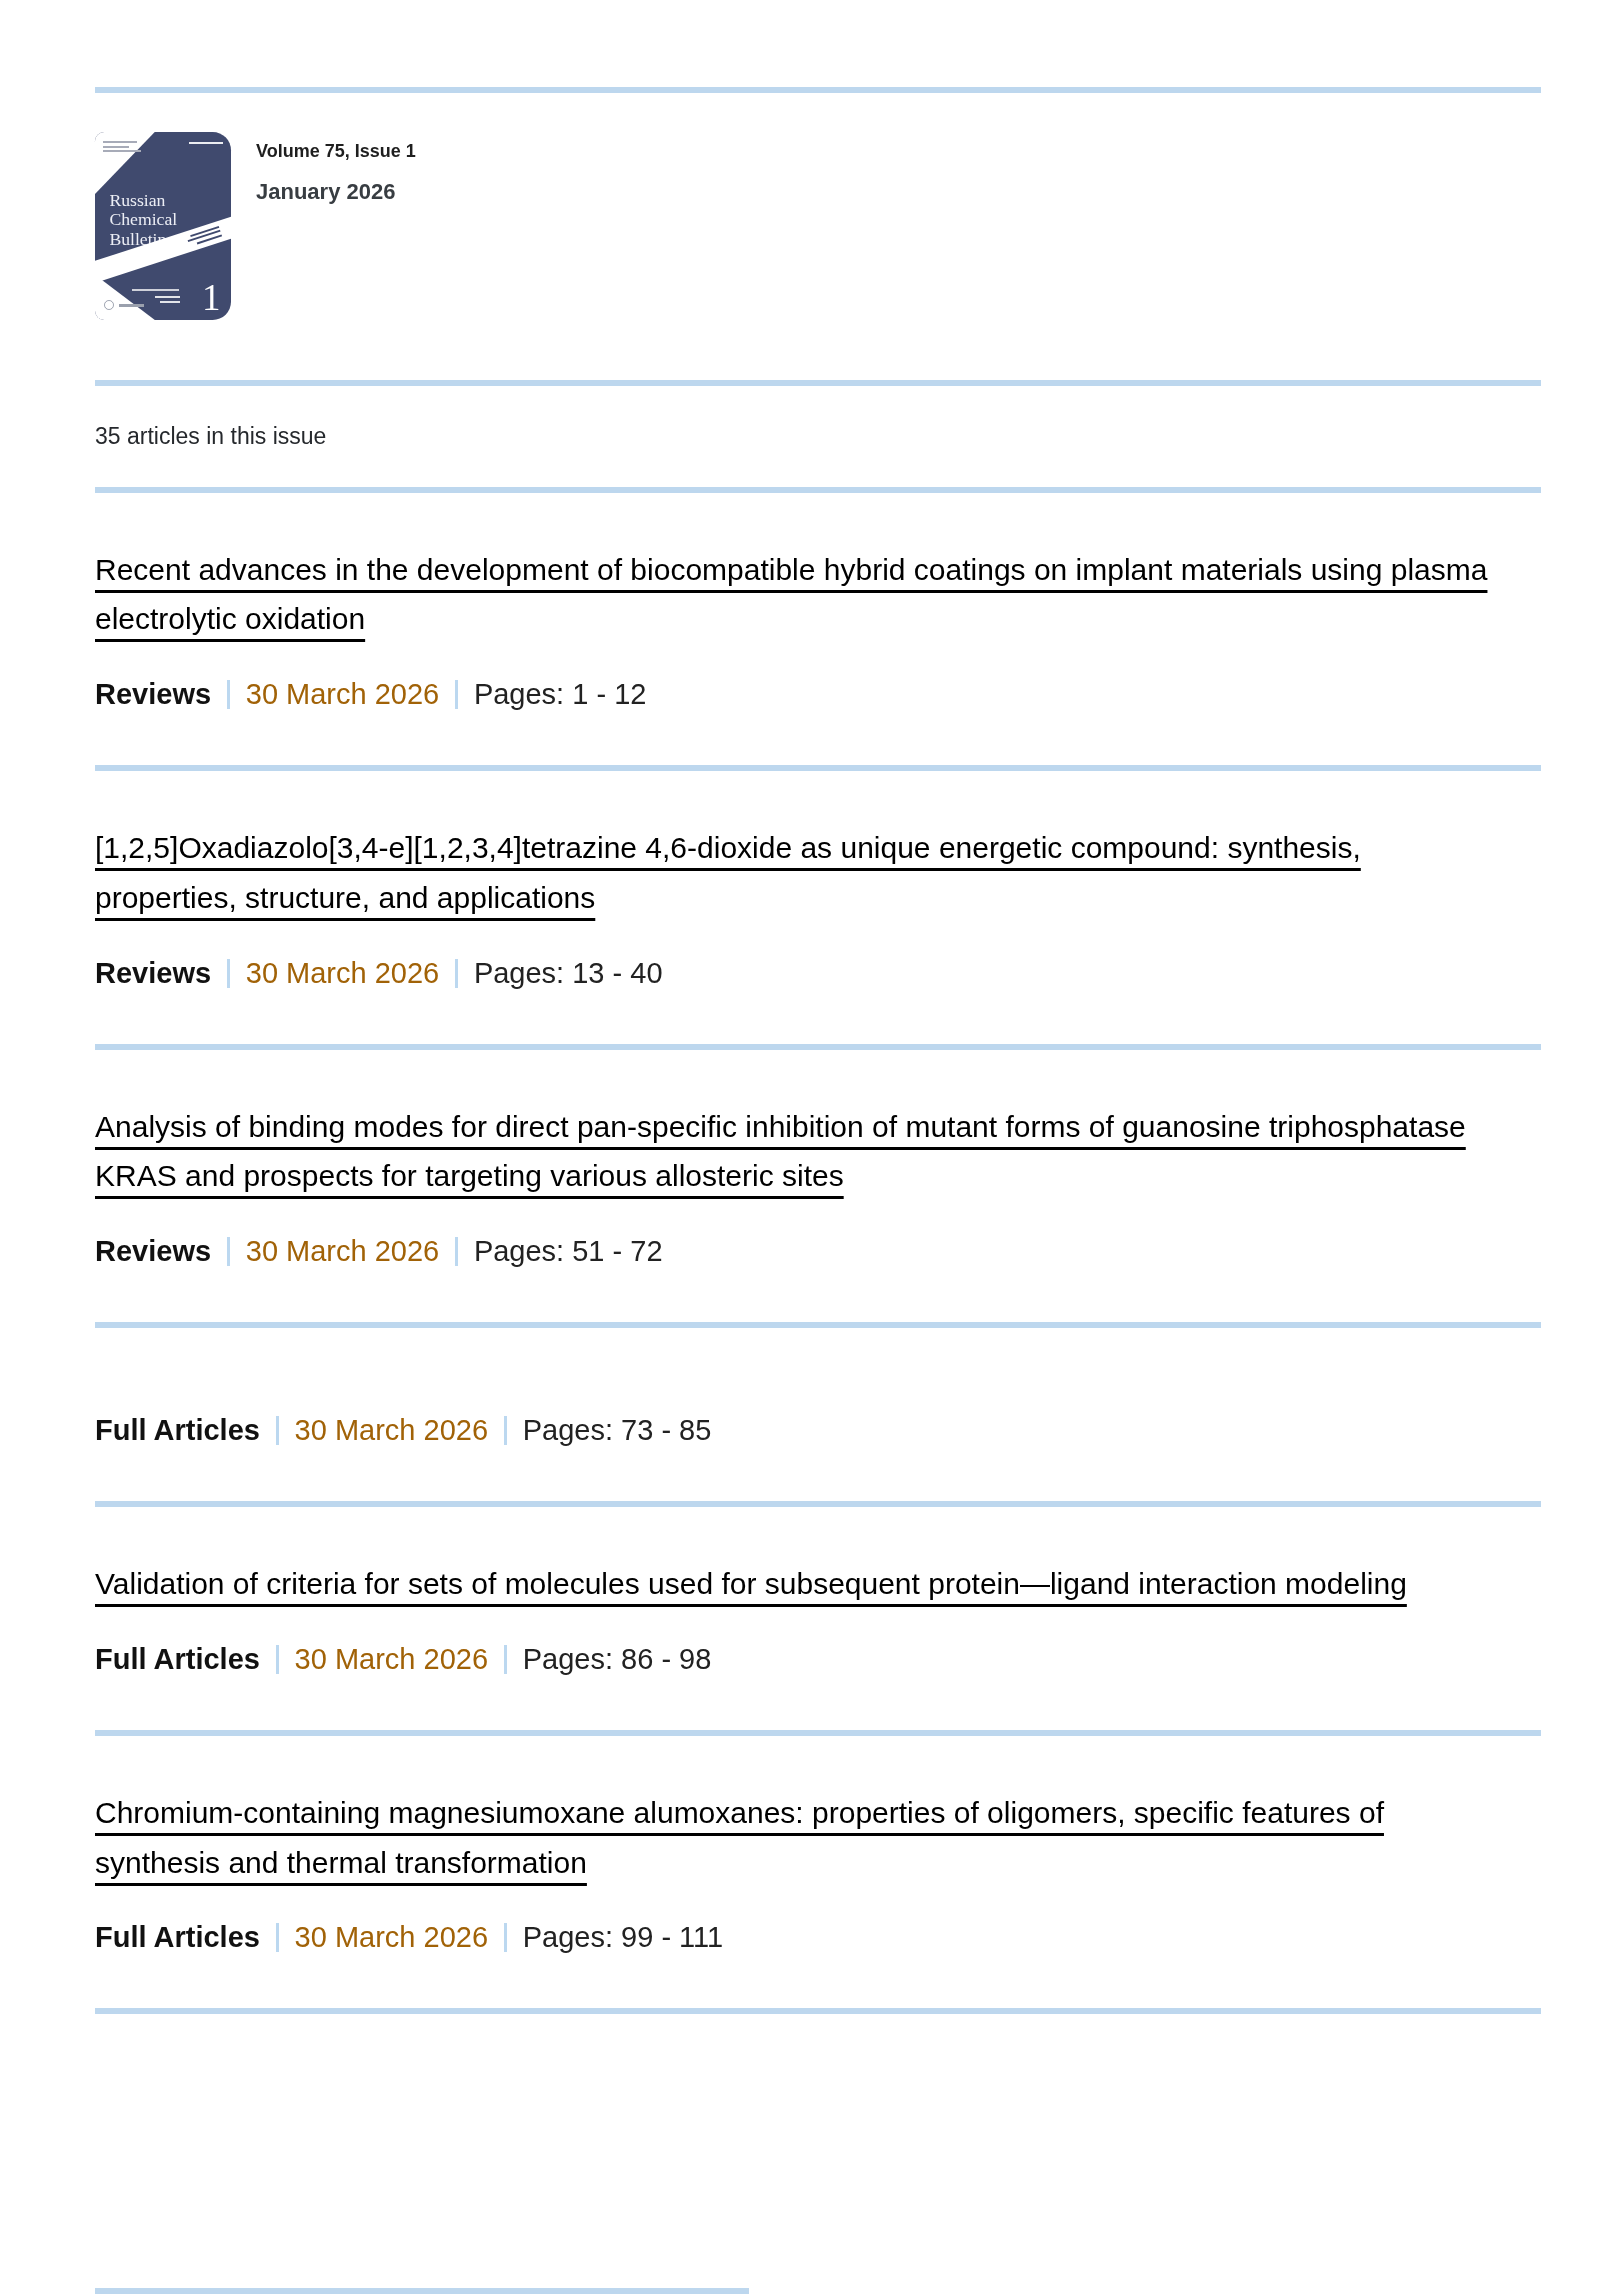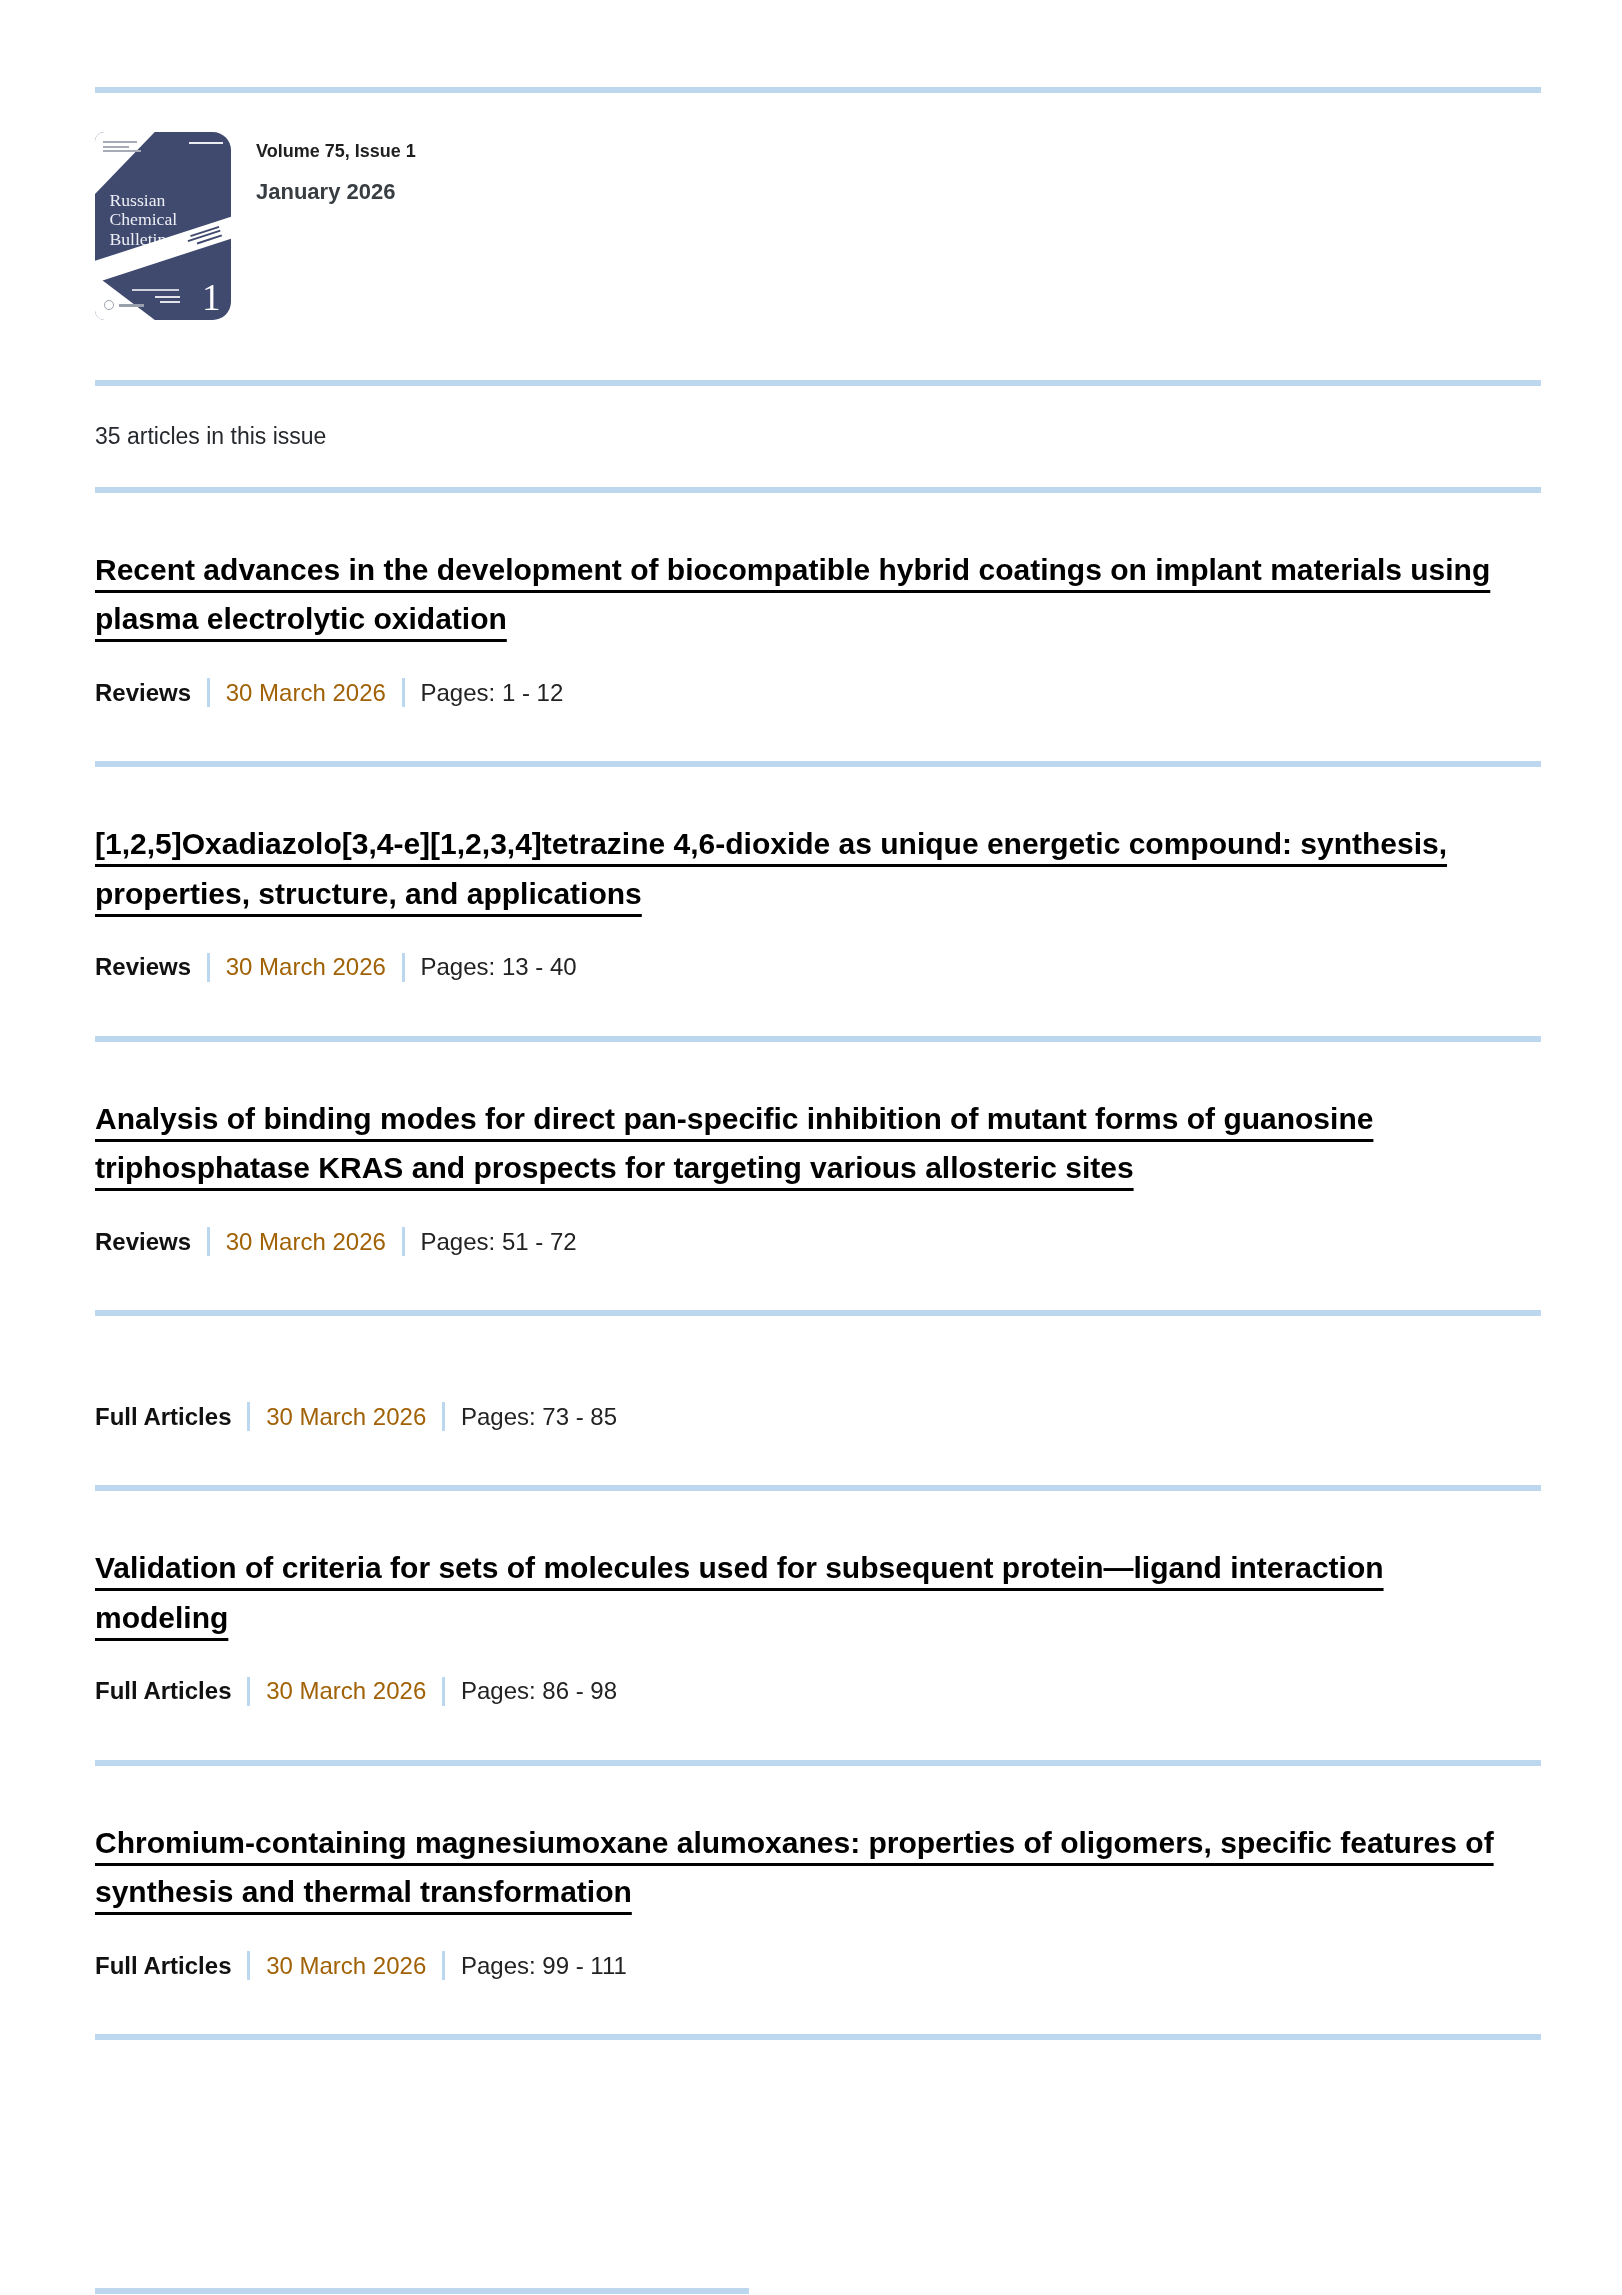--- a/index.html
+++ b/index.html
@@ -45,24 +45,24 @@
 
   .issue-head-text { padding-top:9.2px; }
   .volume-line { font-size:18px; font-weight:bold; color:#1f1f1f; }
   .date-line   { font-size:22px; font-weight:bold; color:#383d42; margin-top:17px; }
   .after-header { margin-top:60px; }
 
   .count-line { font-size:23px; color:#25282c; margin:37px 0; }
 
   
   .article { padding:52px 0 54px 0; }
-  .article h3 { max-width:1407px; font-size:30px; line-height:1.66; font-weight:bold; }
+  .article h3 { max-width:1407px; font-size:30px; line-height:1.66; font-weight:normal; }
   .article h3 a { color:#000; text-decoration:underline; text-decoration-thickness:3.3px;
                   text-underline-offset:9.8px; cursor:pointer; }
-  .meta { display:flex; align-items:center; margin-top:34px; font-size:24px; color:#222; }
+  .meta { display:flex; align-items:center; margin-top:34px; font-size:29px; color:#222; }
   .meta .type { font-weight:bold; color:#111; }
   .vsep { width:3.3px; height:29px; background:#bcd8f0; margin:0 15.7px; }
   .pages { color:#222; }
   .date { color:#a16207; }
 
   .bottom-partial { position:absolute; left:95px; top:2288px; width:654px; height:5.9px;
                     background:#bdd7ee; }
 </style>
 </head>
 <body>

